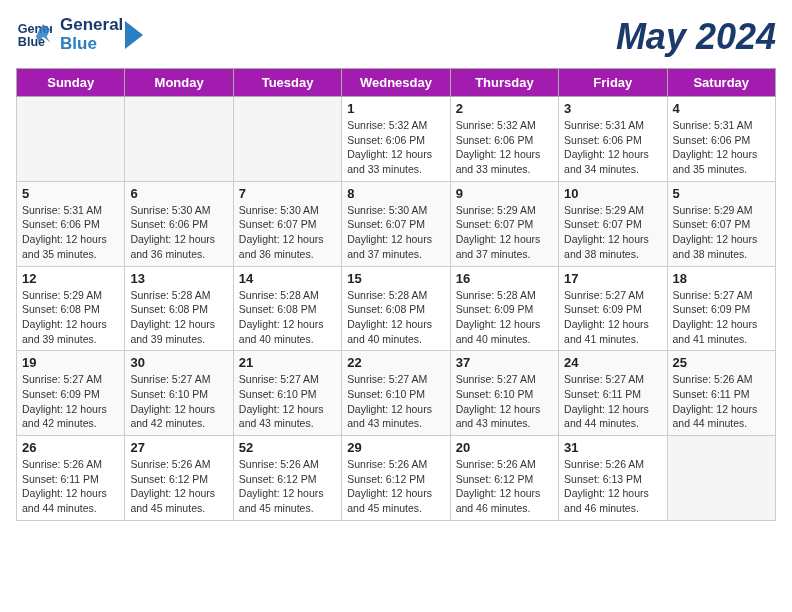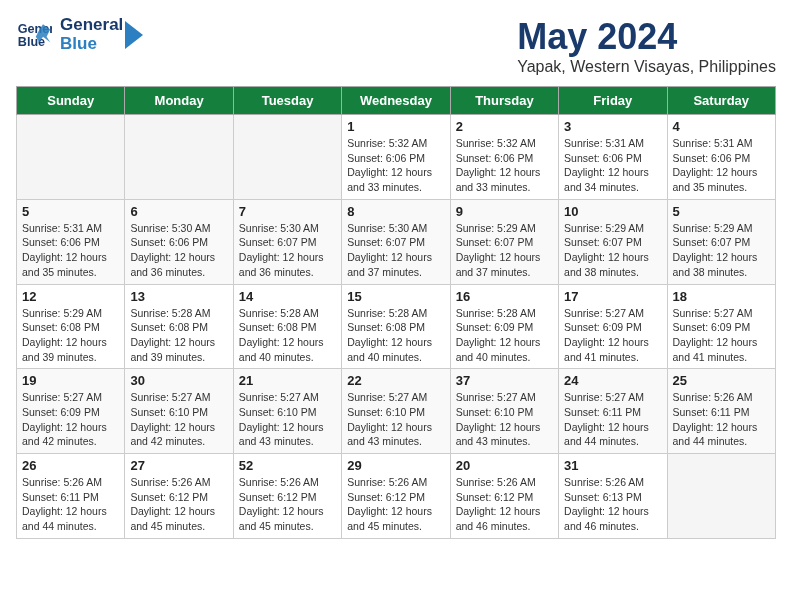--- a/index.html
+++ b/index.html
@@ -19,38 +19,39 @@
     .logo {
       display: flex;
       align-items: center;
       gap: 4px;
     }
     .logo-icon {
       width: 36px;
       height: 36px;
     }
     .title-section {
-      text-align: left;
+      text-align: right;
+      font-style: italic;
     }
     .month-title {
       font-size: 36px;
       font-weight: bold;
       color: #1a3a6b;
     }
     .location {
       font-size: 16px;
       color: #333;
     }
     table {
       width: 100%;
       border-collapse: collapse;
       table-layout: fixed;
     }
     th {
-      background: #15803d;
+      background: #a21caf;
       color: #fff;
       text-align: center;
       padding: 6px 4px;
       font-size: 13px;
       font-weight: bold;
       border: 1px solid #aaa;
     }
     td {
       border: 1px solid #ccc;
       vertical-align: top;
@@ -96,21 +97,20 @@
           <div style="font-size:17px;font-weight:bold;color:#2c7fc0;line-height:1.1;">Blue</div>
         </div>
         <svg width="18" height="28" viewBox="0 0 18 28">
           <polygon points="0,0 18,14 0,28" fill="#2c7fc0"></polygon>
         </svg>
       </div>
     </div>
   </div>
   <div class="title-section">
     <div class="month-title">May 2024</div>
-    <div class="location">Yapak, Western Visayas, Philippines</div>
   </div>
 </div>
 
 <table>
   <thead>
     <tr id="header-row">
         <th>Sunday</th>
         <th>Monday</th>
         <th>Tuesday</th>
         <th>Wednesday</th>

